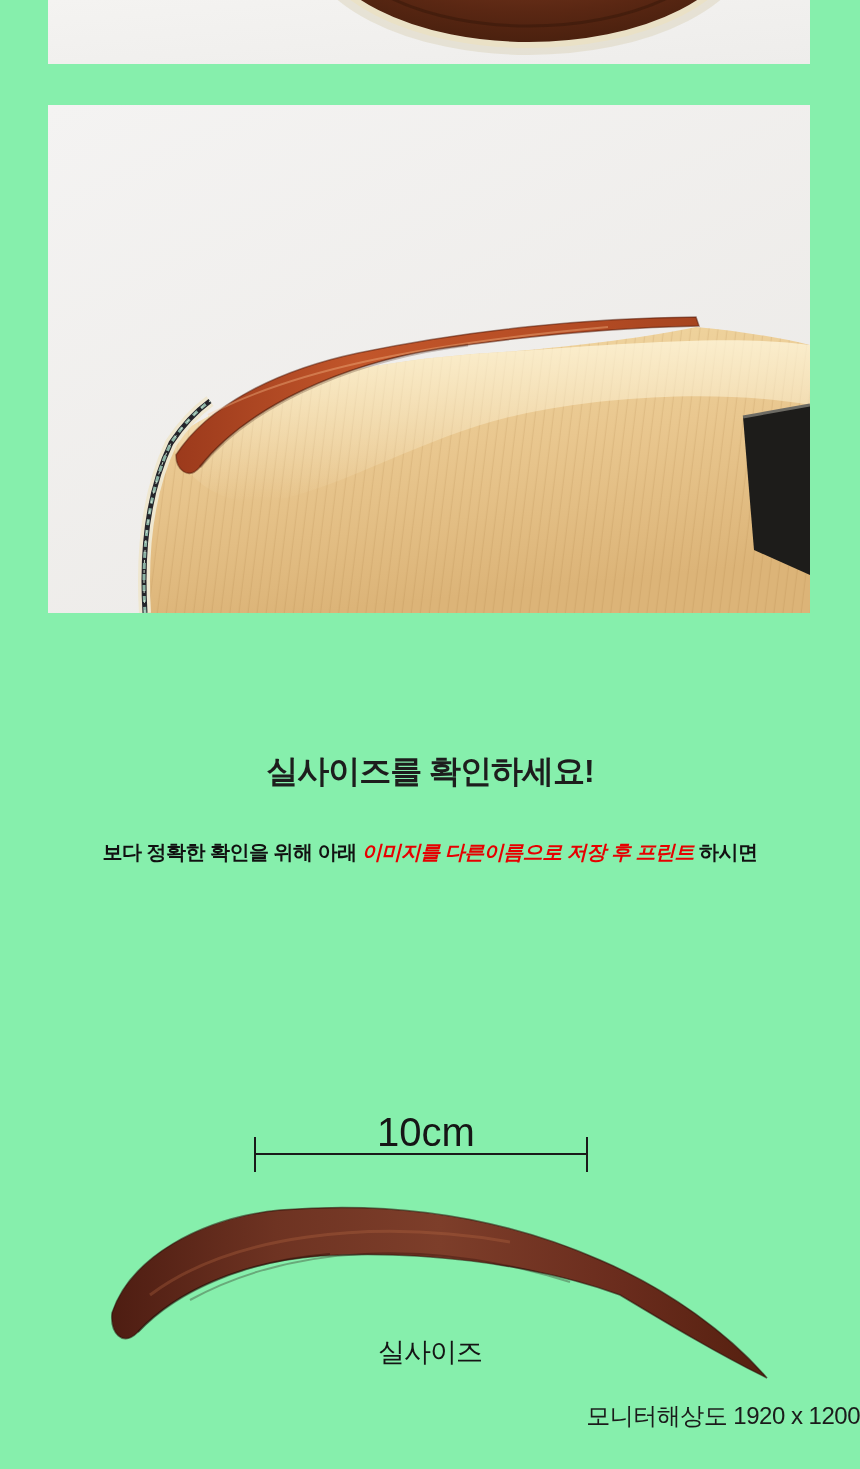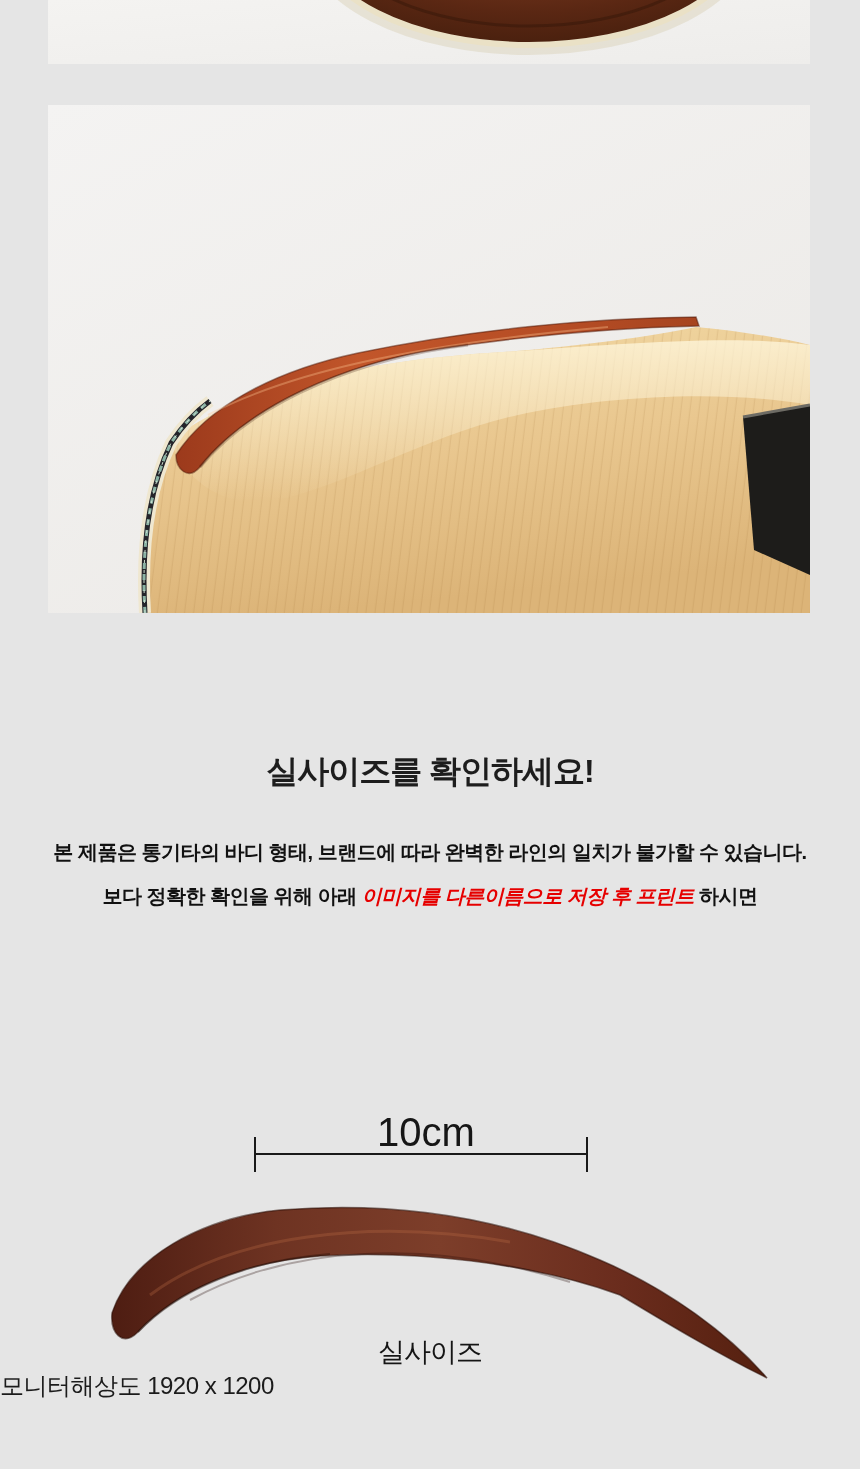--- a/index.html
+++ b/index.html
@@ -1,37 +1,37 @@
 <!DOCTYPE html>
 <html><head>
 <meta charset="utf-8">
 <style>
   html,body{margin:0;padding:0;background:#ffffff;}
   body{font-family:"Liberation Sans","DejaVu Sans",sans-serif;}
-  .page{position:relative;width:860px;height:1469px;background:#e5e5e5;overflow:hidden;margin:0 auto;}
+  .page{position:relative;width:860px;height:1469px;background:#86efac;overflow:hidden;margin:0 auto;}
   .photo{position:absolute;left:48px;width:762px;overflow:hidden;}
   .photo svg{display:block;}
   .photo-top{top:0;height:64px;}
   .photo-main{top:105px;height:508px;}
   .notice-title{position:absolute;left:0;top:750px;width:860px;text-align:center;
     font-size:32px;font-weight:700;color:#1d1d1d;letter-spacing:-1px;}
   .notice-body{position:absolute;left:0;top:830px;width:860px;text-align:center;
     font-size:20px;font-weight:700;color:#111111;line-height:44px;letter-spacing:-0.5px;}
   .red{color:#e60000;}
   .red-strong{color:#e60000;font-weight:800;font-style:italic;}
   .scale-label{position:absolute;left:260px;top:1110px;width:332px;text-align:center;
     font-size:40px;font-weight:400;color:#161616;letter-spacing:0;}
   .scale-line{position:absolute;left:255px;top:1153px;width:332px;height:2px;background:#1a1a1a;}
   .scale-tick{position:absolute;top:1137px;width:2px;height:35px;background:#1a1a1a;}
   .tick-left{left:254px;}
   .tick-right{left:586px;}
   .armrest-real{position:absolute;left:70px;top:1190px;width:720px;height:200px;}
   .caption-title{position:absolute;left:0;top:1334px;width:860px;text-align:center;
     font-size:27px;font-weight:400;color:#151515;letter-spacing:-1px;}
-  .caption-sub{position:absolute;left:0;top:1370px;width:860px;text-align:left;
+  .caption-sub{position:absolute;left:0;top:1400px;width:860px;text-align:right;
     font-size:24px;font-weight:400;color:#1b1b1b;letter-spacing:-0.5px;}
 </style>
 </head>
 <body>
 
 <div class="page">
 
   <div class="photo photo-top">
     <svg width="762" height="64" viewBox="0 0 762 64">
       <defs>
@@ -97,21 +97,20 @@
 
       <path d="M128,350 C160,300 230,265 310,248 C420,225 540,213 648,212 L651,221 C560,223 470,232 390,244 C300,258 200,300 152,362 C140,376 128,364 128,350 Z" fill="url(#arm2)" stroke="rgba(80,25,10,0.5)" stroke-width="1.5"></path>
       <path d="M160,310 C240,268 360,240 560,222" fill="none" stroke="rgba(255,200,150,0.35)" stroke-width="2"></path>
       <path d="M152,362 C210,292 320,252 420,240" fill="none" stroke="rgba(60,20,8,0.25)" stroke-width="3"></path>
     </svg>
   </div>
 
   <div class="notice-title">실사이즈를 확인하세요!</div>
 
   <div class="notice-body">
-    <div>본 제품은 통기타의 바디 형태, 브랜드에 따라 완벽한 라인의 일치가 불가할 수 있습니다.</div>
     <div><span>보다 정확한 확인을 위해 아래 </span><span class="red-strong">이미지를 다른이름으로 저장 후 프린트</span><span> 하시면</span></div>
   </div>
 
   <div class="scale-label">10cm</div>
   <div class="scale-line"></div>
   <div class="scale-tick tick-left"></div>
   <div class="scale-tick tick-right"></div>
 
   <div class="armrest-real">
     <svg width="720" height="200" viewBox="0 0 720 200">

